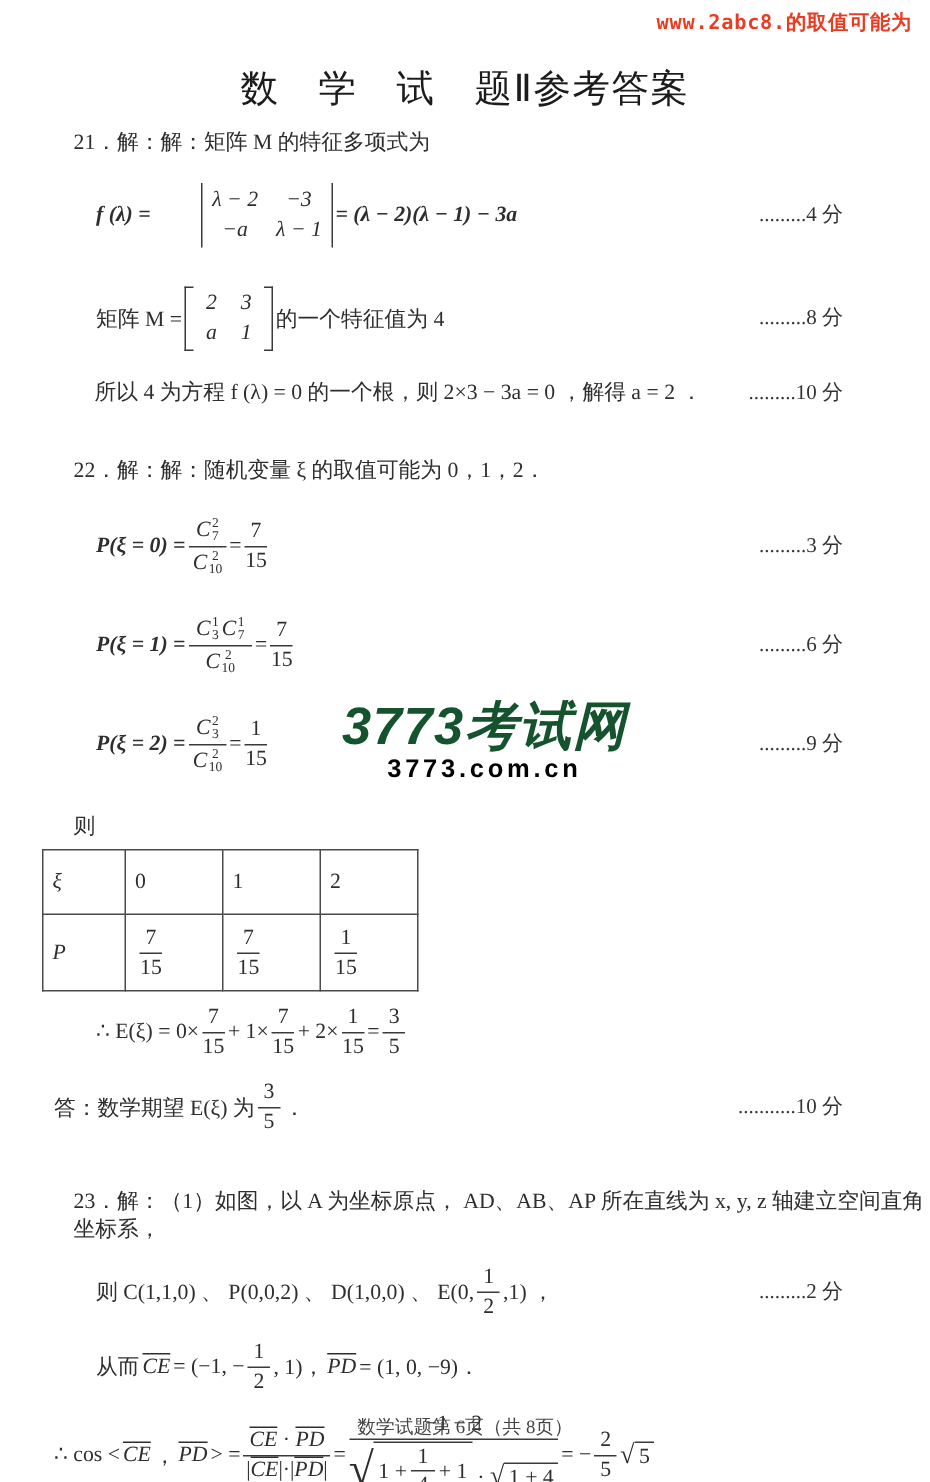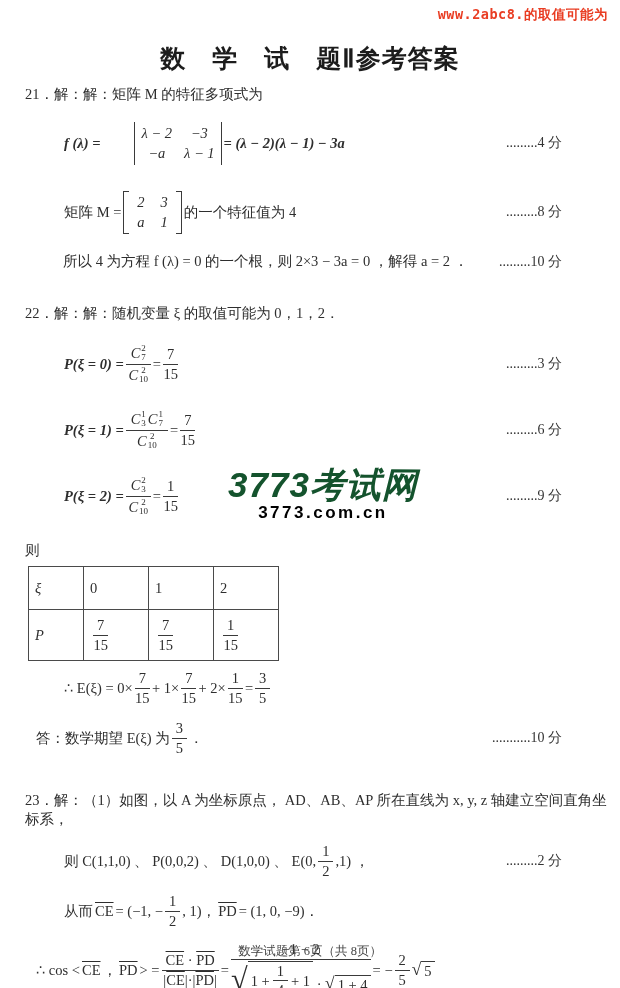--- a/index.html
+++ b/index.html
@@ -8,23 +8,23 @@
     background:#ffffff; overflow:hidden;
     font-family:"Liberation Serif", serif; color:#2e2e2e; font-size:14.5px;
   }
   .header-link {
     position:absolute; top:6px; right:12px;
     font-family:"DejaVu Sans Mono", monospace; font-weight:bold;
     font-size:13.5px; color:#e93d23; letter-spacing:0.5px;
   }
   .title {
     margin:42px 0 0 0; text-align:center;
-    font-size:25px; font-weight:bold; color:#1c1c1c; letter-spacing:1px;
-  }
-  .line { padding-left:25px; }
+    font-size:25px; font-weight:normal; color:#1c1c1c; letter-spacing:1px;
+  }
+  .line { padding-left:49px; }
   .row {
     display:flex; justify-content:space-between; align-items:center;
     padding-left:63px; padding-right:58px;
   }
   .row.sec { padding-left:35px; }
   .formula { display:inline-flex; align-items:center; flex-wrap:nowrap; white-space:nowrap; }
   .formula > span { margin:0 1px; }
   .math { font-style:italic;font-weight:bold; }
   .score { white-space:nowrap; font-size:14px; font-style:normal; color:#333; }
 
@@ -49,21 +49,21 @@
   .mat { display:inline-flex; align-items:stretch; vertical-align:middle; margin:0 4px; }
   .bkt { width:5px; }
   .bl { border-left:1.5px solid #3a3a3a; border-top:1.5px solid #3a3a3a; border-bottom:1.5px solid #3a3a3a; }
   .br { border-right:1.5px solid #3a3a3a; border-top:1.5px solid #3a3a3a; border-bottom:1.5px solid #3a3a3a; }
   .mat-grid {
     display:grid; grid-template-columns:auto auto; column-gap:16px; row-gap:3px;
     padding:3px 8px; text-align:center; font-style:italic;
   }
 
   
-  .vec { text-decoration:overline; }
+  .vec { font-style:italic; text-decoration:overline; }
   .sqrt { display:inline-flex; align-items:center; font-style:normal; }
   .sqrt .rad { font-size:1.2em; line-height:1; }
   .sqrt.tall .rad { font-size:2.1em; line-height:0.9; }
   .sqrt .under { border-top:1px solid #3a3a3a; padding:1px 3px 0; display:inline-flex; align-items:center; }
 
   
   .dist-table { border-collapse:collapse; margin:6px 0 0 28px; }
   .dist-table td {
     border:1.3px solid #4a4a4a; padding:2px 6px; vertical-align:middle;
   }

